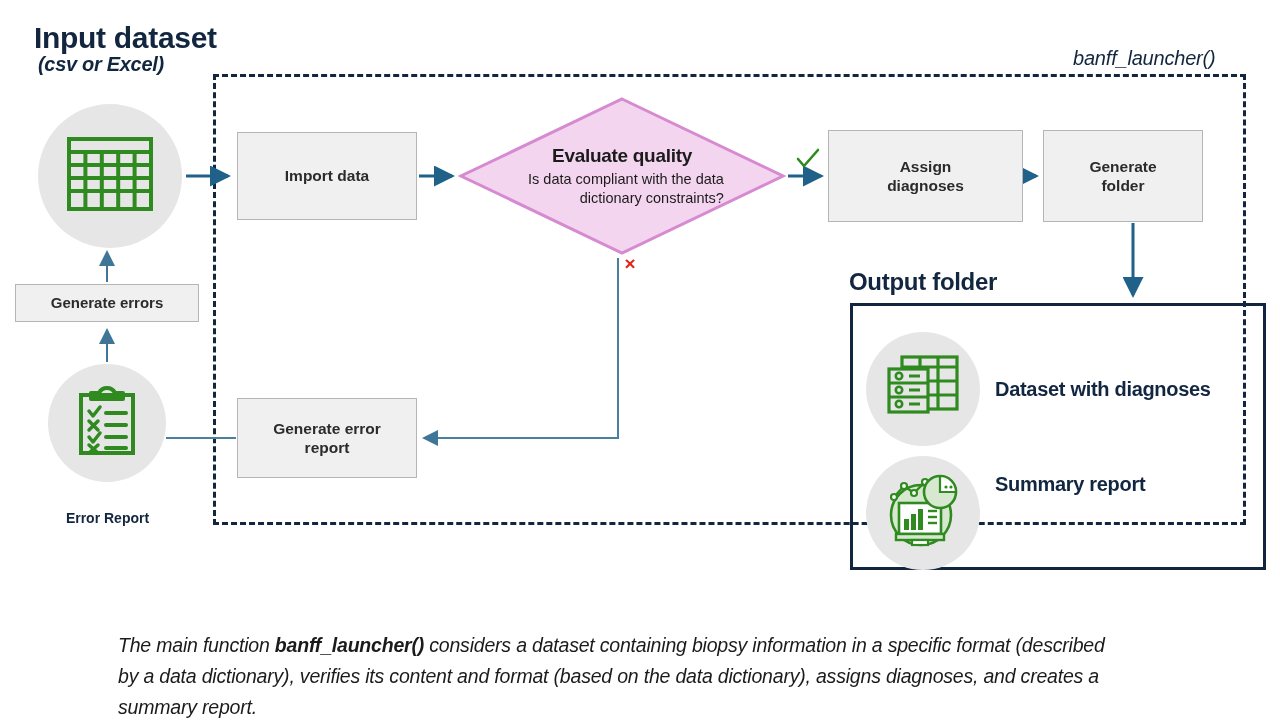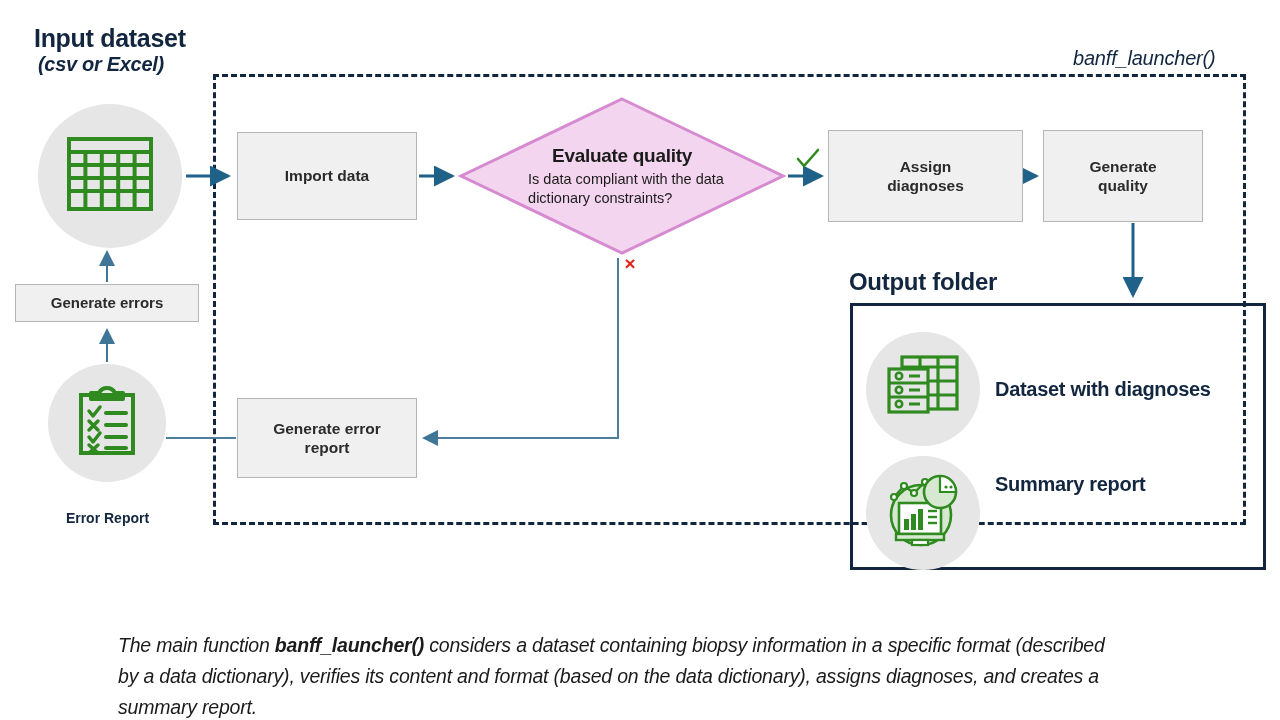--- a/index.html
+++ b/index.html
@@ -15,21 +15,21 @@
 
   
   .abs{position:absolute;box-sizing:border-box;}
 
   
   .title-dark{
     color:#12263f;
     font-weight:bold;
     letter-spacing:-0.3px;
   }
-  #input-title{left:34px;top:24px;font-size:25px;line-height:28px;}
+  #input-title{left:34px;top:24px;font-size:30px;line-height:28px;}
   #input-subtitle{left:38px;top:52px;font-size:20px;line-height:24px;font-style:italic;font-weight:bold;color:#12263f;letter-spacing:-0.3px;}
   #output-title{left:849px;top:268px;font-size:24px;line-height:28px;}
   #launcher-label{
     left:1073px;top:47px;font-size:20px;font-style:italic;
     color:#12263f;letter-spacing:-0.2px;
   }
   #error-report-label{
     left:30px;top:510px;width:155px;text-align:center;
     font-size:14px;font-weight:bold;color:#12263f;
   }
@@ -52,21 +52,21 @@
   #box-correct-errors{left:15px;top:284px;width:184px;height:38px;font-size:15px;}
 
   
   #decision{
     left:458px;top:96px;width:328px;height:160px;
   }
   #decision svg{position:absolute;left:0;top:0;}
   #decision .dec-text{
     position:absolute;left:0;top:0;width:100%;height:100%;
     display:flex;flex-direction:column;align-items:center;justify-content:center;
-    text-align:left;
+    text-align:right;
   }
   #decision .dec-title{font-size:19px;font-weight:bold;color:#1b1b1b;letter-spacing:-0.3px;}
   #decision .dec-sub{font-size:14.5px;color:#1b1b1b;line-height:1.3;margin-top:3px;max-width:260px;margin-left:8px;}
 
   
   .icon-circle{
     background:#e6e6e6;border-radius:50%;
     display:flex;align-items:center;justify-content:center;
   }
   #circle-input{left:38px;top:104px;width:144px;height:144px;}
@@ -212,21 +212,21 @@
   <div class="abs proc-box" id="box-assign">
     <span>
       <span>Assign</span><br>
       <span>diagnoses</span>
     </span>
   </div>
 
   <div class="abs proc-box" id="box-generate-outputs">
     <span>
       <span>Generate</span><br>
-      <span>quality</span>
+      <span>folder</span>
     </span>
   </div>
 
   <div class="abs proc-box" id="box-generate-error">
     <span>
       <span>Generate error</span><br>
       <span>report</span>
     </span>
   </div>
 

